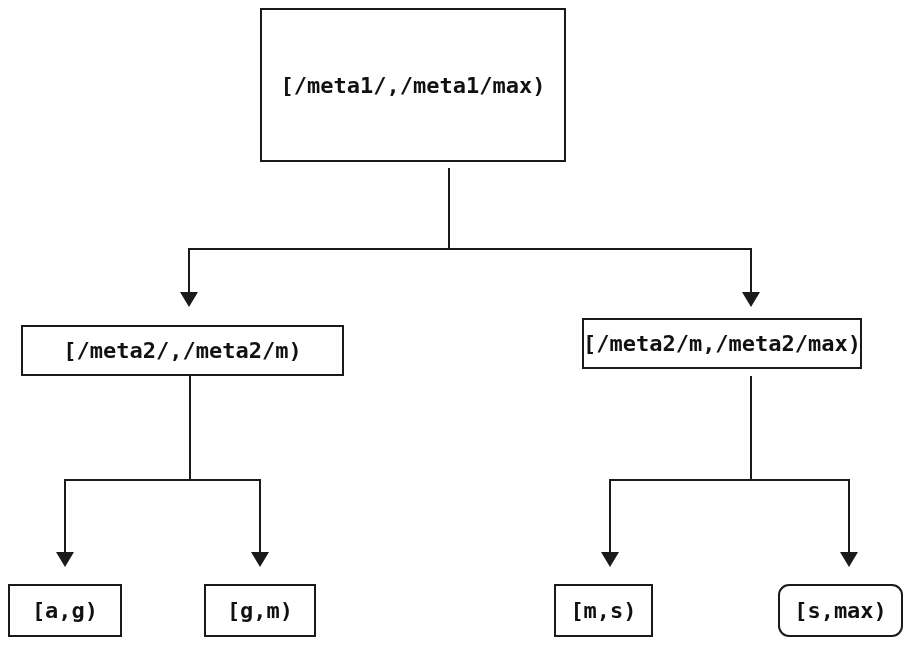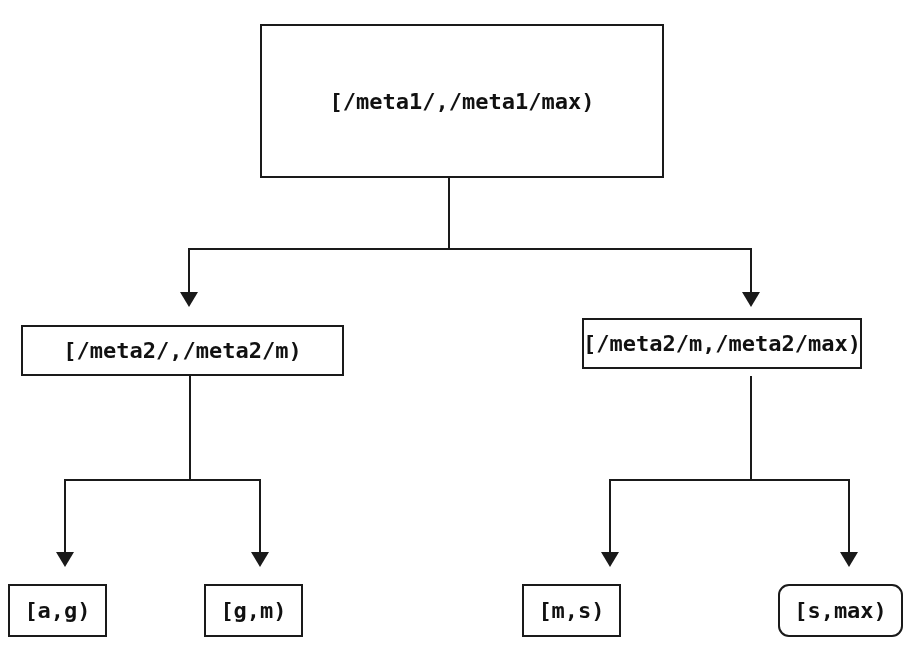--- a/index.html
+++ b/index.html
@@ -30,26 +30,26 @@
     display: flex;
     align-items: center;
     justify-content: center;
     font-family: "DejaVu Sans Mono", "Liberation Mono", monospace;
     font-weight: bold;
     font-size: 22px;
     letter-spacing: 0px;
     color: #111111;
     white-space: nowrap;
   }
-  #node-root      { left: 260px; top: 24px;  width: 404px; height: 154px; }
+  #node-root      { left: 260px; top: 8px;  width: 306px; height: 154px; }
   #node-mid-left  { left: 21px;  top: 325px; width: 323px; height: 51px; justify-content: center; }
   #node-mid-right { left: 582px; top: 318px; width: 280px; height: 51px; }
-  #node-leaf-ag   { left: 8px;   top: 584px; width: 99px;  height: 53px; }
-  #node-leaf-gm   { left: 204px; top: 584px; width: 99px;  height: 53px; text-align: right; }
-  #node-leaf-ms   { left: 522px; top: 584px; width: 99px;  height: 53px; }
+  #node-leaf-ag   { left: 8px;   top: 584px; width: 114px;  height: 53px; }
+  #node-leaf-gm   { left: 204px; top: 584px; width: 112px;  height: 53px; text-align: right; }
+  #node-leaf-ms   { left: 554px; top: 584px; width: 99px;  height: 53px; }
   #node-leaf-smax { left: 778px; top: 584px; width: 125px; height: 53px; border-radius: 11px; }
 </style>
 </head>
 <body>
 
 <div id="canvas">
 
   <svg id="edges" viewBox="0 0 912 652" xmlns="http://www.w3.org/2000/svg" fill="none" stroke="#1a1a1a" stroke-width="2">
 
     <line x1="449" y1="168" x2="449" y2="249"></line>

